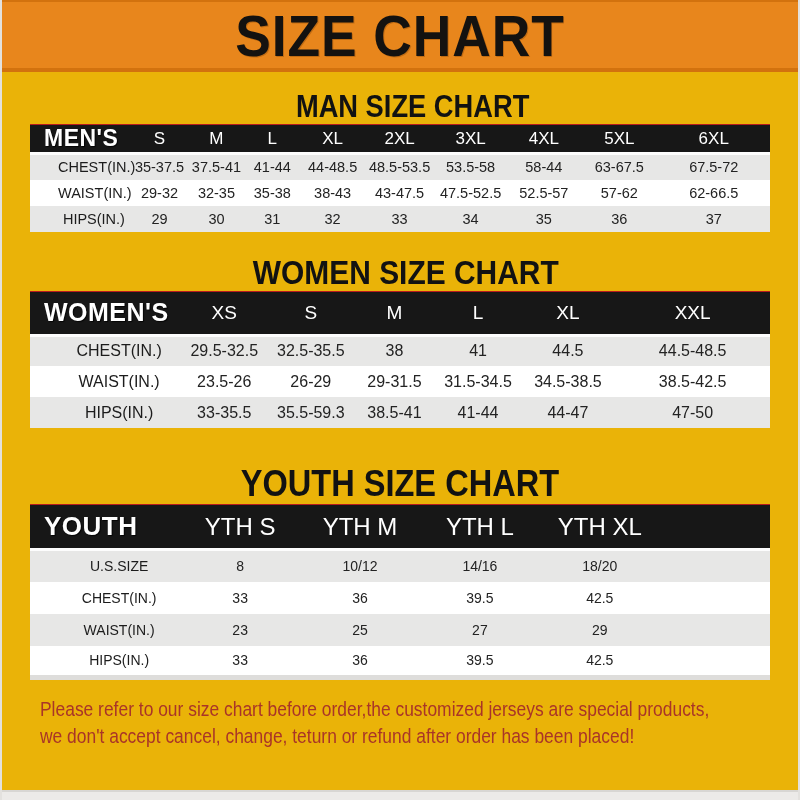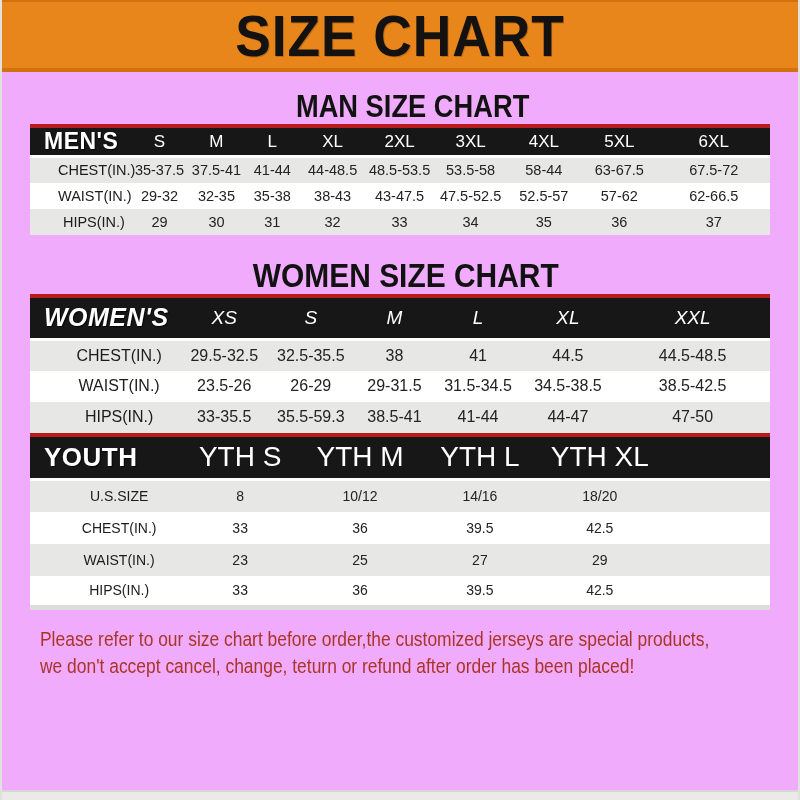--- a/index.html
+++ b/index.html
@@ -4,21 +4,21 @@
 <style>
   * { margin: 0; padding: 0; box-sizing: border-box; }
   html, body { width: 800px; height: 800px; }
   body {
     font-family: "Liberation Sans", "DejaVu Sans", sans-serif;
     background: #f6f5f3;
     overflow: hidden;
   }
   .page {
     width: 800px; height: 800px;
-    background: #f0abfc;
+    background: #eab308;
     border-left: 2px solid #e3e1de;
     border-right: 2px solid #e3e1de;
     overflow: hidden;
     position: relative;
   }
   
   .banner {
     height: 72px;
     background: #e8861c;
     border-top: 2px solid #d2720e;
@@ -51,21 +51,21 @@
     width: 740px;
     margin: 0 auto;
     border-collapse: collapse;
     table-layout: fixed;
   }
   table.size-table thead th {
     background: #171717;
     color: #ffffff;
     font-weight: 400;
     text-align: center;
-    border-top: 4px solid #b91c1c;
+    border-top: 1px solid #b91c1c;
     border-bottom: 3px solid #fdfdfd;
   }
   table.size-table thead th.corner-label {
     text-align: left;
     font-weight: 800;
     letter-spacing: .5px;
     padding-left: 14px;
     text-shadow: 1px 1px 1px rgba(0,0,0,.8);
   }
   table.size-table td {
@@ -75,26 +75,26 @@
   }
   table.size-table tbody tr:nth-child(odd) td { background: #e7e7e6; }
   table.size-table td.row-label { color: #1c1c1c; padding-left: 28px; }
   
   .table-men  { margin-top: 15px; }
   .table-men thead th { height: 29px; font-size: 17px; }
   .table-men thead th.corner-label { font-size: 23px; }
   .table-men td { height: 26px; font-size: 14.5px; }
   
   .table-women { margin-top: 14px; }
-  .table-women thead th { height: 44px; font-size: 19px; font-style: italic; }
+  .table-women thead th { height: 44px; font-size: 19px; }
   .table-women thead th.corner-label { font-size: 25px; }
   .table-women td { height: 31px; font-size: 16px; }
   
   .table-youth { margin-top: 12px; border-bottom: 5px solid #dedddb; }
-  .table-youth thead th { height: 45px; font-size: 28px; }
+  .table-youth thead th { height: 45px; font-size: 24px; }
   .table-youth thead th.corner-label { font-size: 26px; letter-spacing: 1px; }
   .table-youth td { height: 32px; font-size: 14px; }
   
   .footer-note { margin-top: 15px; padding-left: 38px; }
   .footer-note p {
     display: block;
     white-space: nowrap;
     font-size: 20.5px;
     line-height: 27px;
     color: #a93528;
@@ -237,20 +237,23 @@
         <td>33-35.5</td>
         <td>35.5-59.3</td>
         <td>38.5-41</td>
         <td>41-44</td>
         <td>44-47</td>
         <td>47-50</td>
       </tr>
     </tbody>
   </table>
 
+  <h2 class="section-heading heading-youth">
+    <span>YOUTH SIZE CHART</span>
+  </h2>
 
   <table class="size-table table-youth">
     <colgroup>
       <col style="width:20.3%">
         <col style="width:16.2%">
         <col style="width:16.2%">
       <col style="width:16.2%">
         <col style="width:16.2%">
         <col style="width:14.9%">
     </colgroup>

